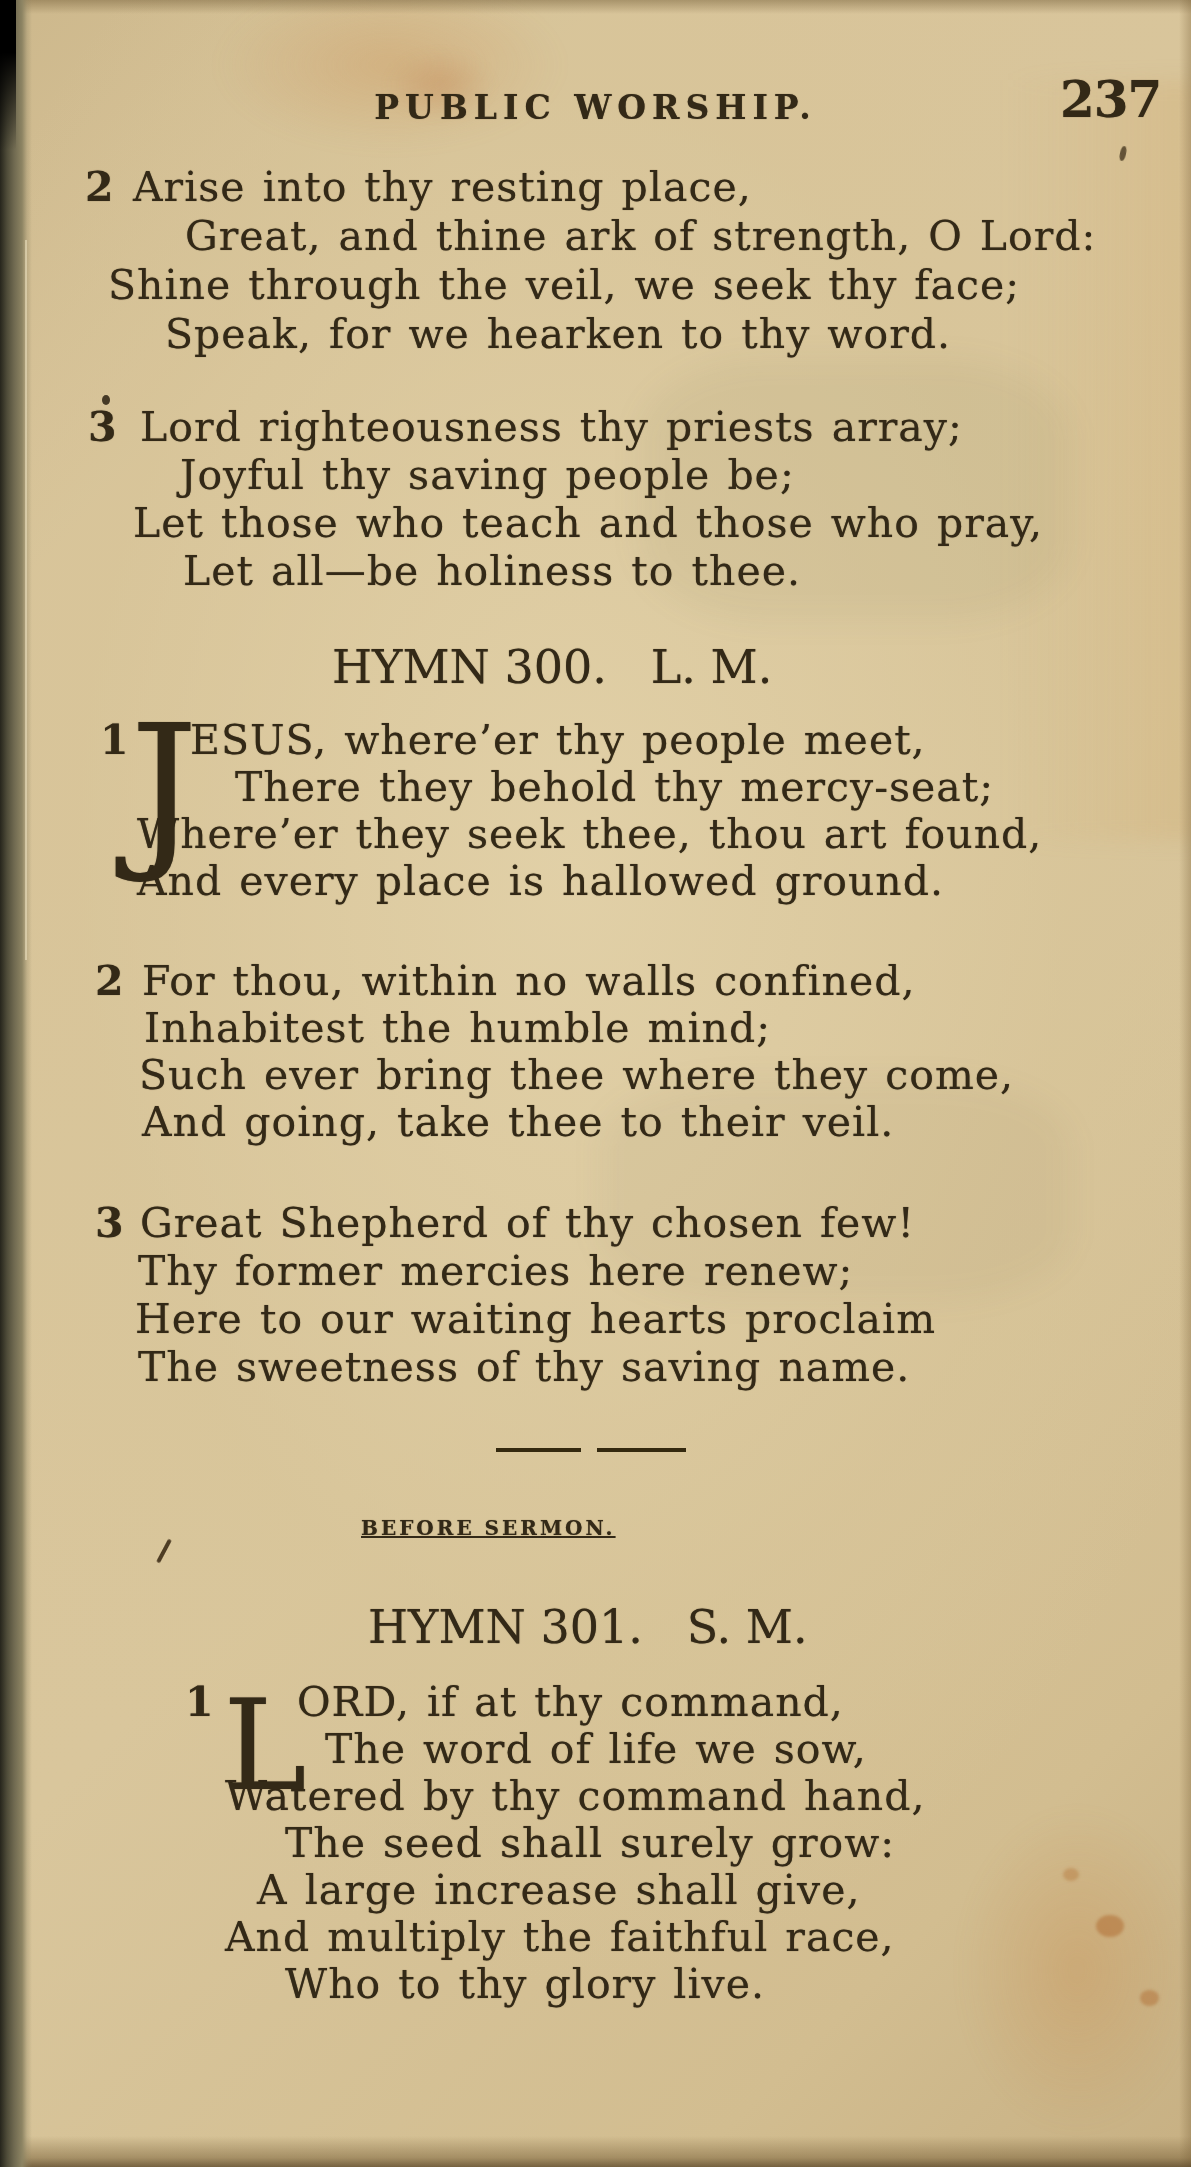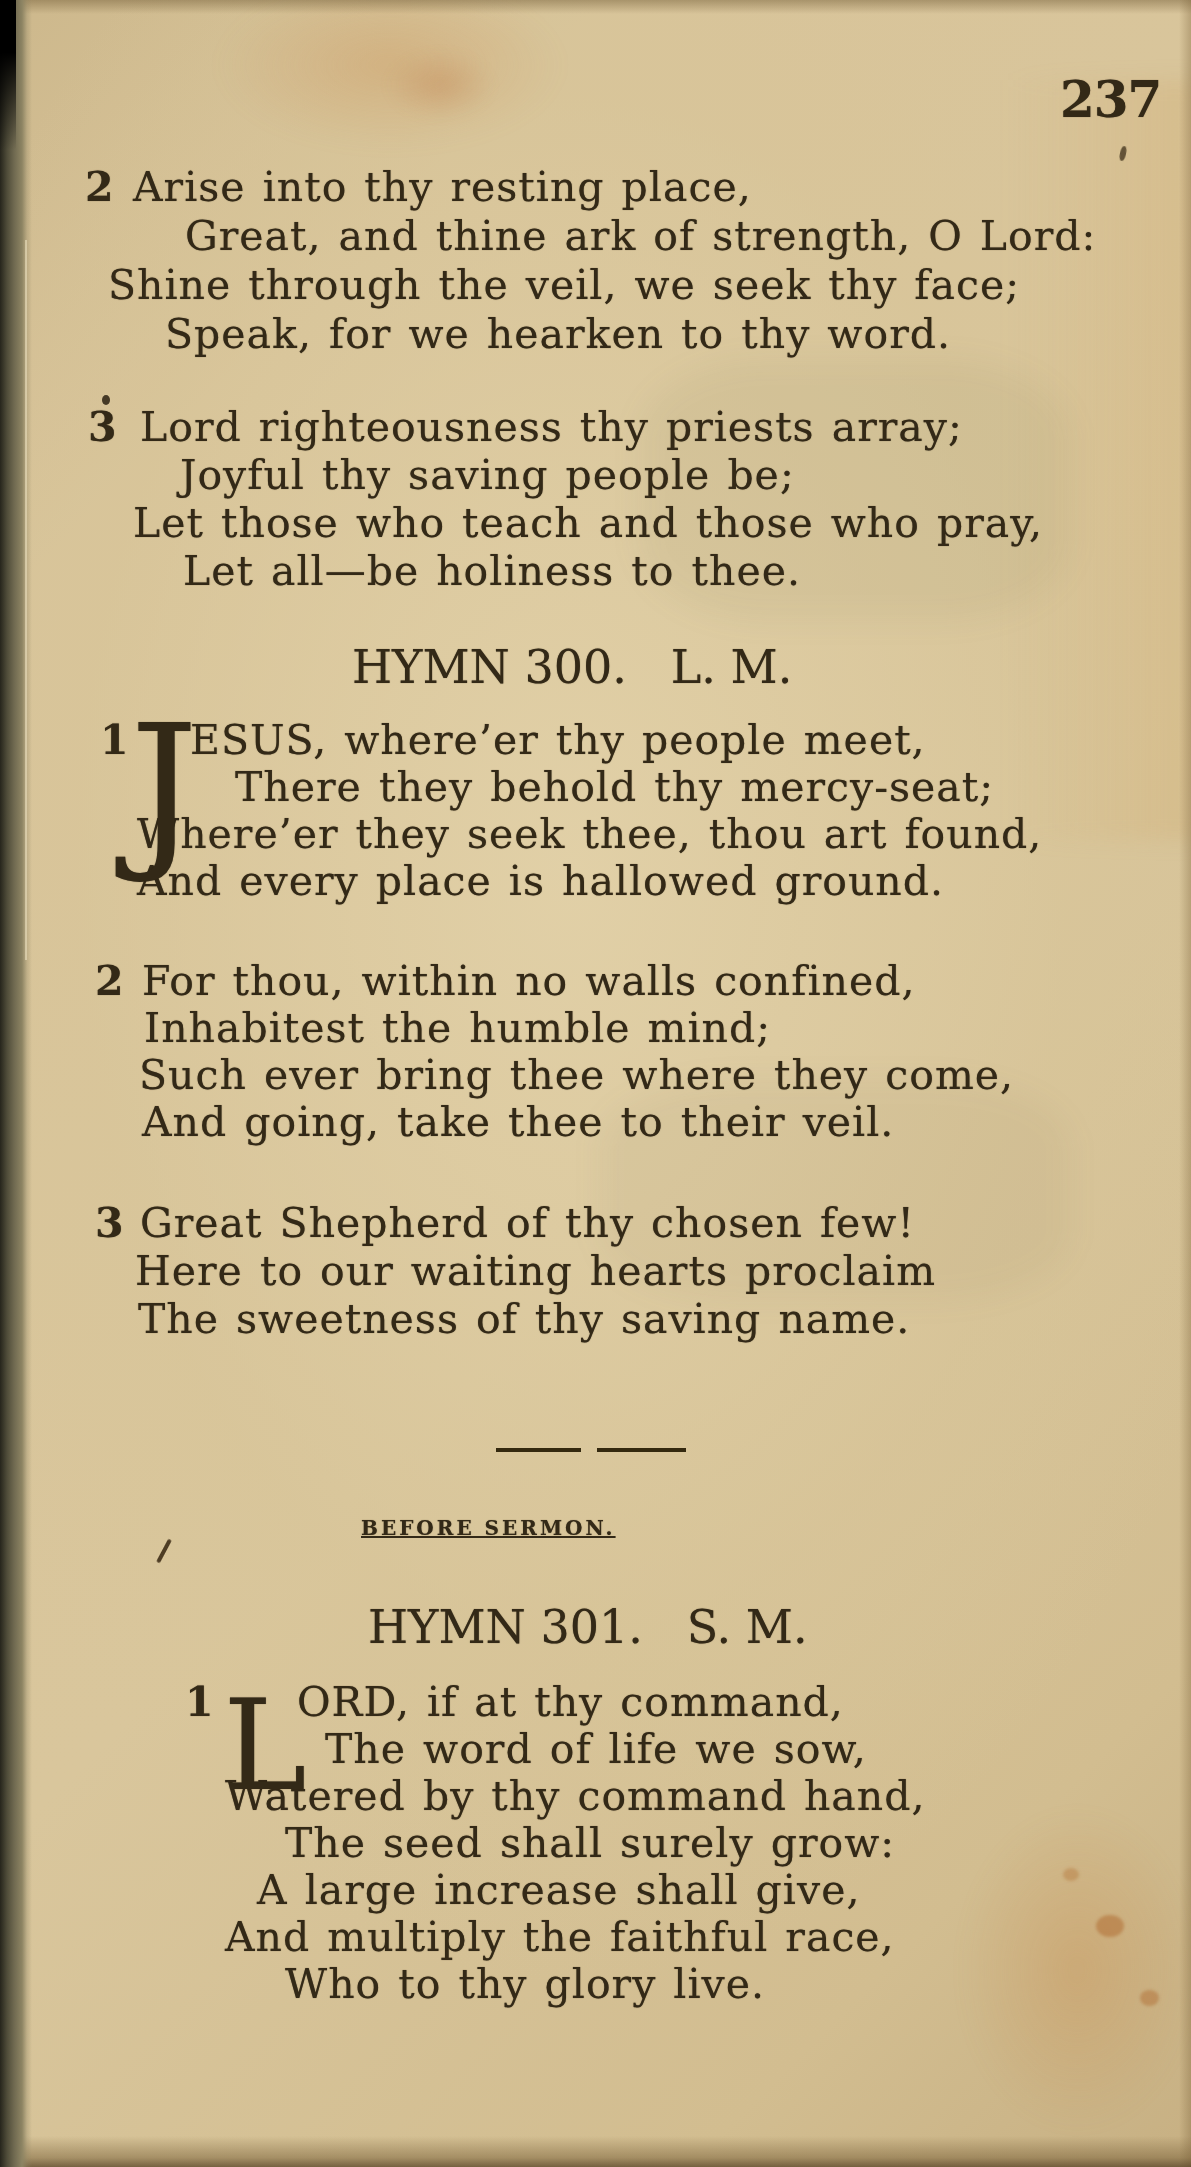--- a/index.html
+++ b/index.html
@@ -83,39 +83,40 @@
   <div class="stain ghost1"></div>
   <div class="stain ghost2"></div>
   <div class="mark mark-slash"></div>
   <div class="mark mark-apos"></div>
   <div class="mark mark-dot3"></div>
   <div class="edge-top"></div>
   <div class="edge-right"></div>
   <div class="edge-bottom"></div>
   <div class="binding"></div>
 
+  <div class="running-title ink">PUBLIC WORSHIP.</div>
   <div class="page-num ink">237</div>
 
   <div class="stanza ink" style="left:85px;top:163px;line-height:49px;">
     <span class="vnum">2</span>
     <div class="vline" style="padding-left:48px;">Arise into thy resting place,</div>
     <div class="vline" style="padding-left:100px;">Great, and thine ark of strength, O Lord:</div>
     <div class="vline" style="padding-left:23px;">Shine through the veil, we seek thy face;</div>
     <div class="vline" style="padding-left:80px;">Speak, for we hearken to thy word.</div>
   </div>
 
   <div class="stanza ink" style="left:88px;top:403px;line-height:48px;">
     <span class="vnum">3</span>
     <div class="vline" style="padding-left:52px;">Lord righteousness thy priests array;</div>
     <div class="vline" style="padding-left:92px;">Joyful thy saving people be;</div>
     <div class="vline" style="padding-left:45px;">Let those who teach and those who pray,</div>
     <div class="vline" style="padding-left:95px;">Let all—be holiness to thee.</div>
   </div>
 
-  <div class="hymn-heading ink" style="left:352px;top:640px;">HYMN 300.   L. M.</div>
+  <div class="hymn-heading ink" style="left:332px;top:640px;">HYMN 300.   L. M.</div>
 
   <div class="stanza ink" style="left:100px;top:717px;line-height:47px;">
     <span class="vnum">1</span>
     <span class="dropcap" style="left:30px;top:-14px;font-size:170px;">J</span>
     <div class="vline" style="padding-left:90px;">ESUS, where’er thy people meet,</div>
     <div class="vline" style="padding-left:135px;">There they behold thy mercy-seat;</div>
     <div class="vline" style="padding-left:37px;">Where’er they seek thee, thou art found,</div>
     <div class="vline" style="padding-left:37px;">And every place is hallowed ground.</div>
   </div>
 
@@ -123,20 +124,21 @@
     <span class="vnum">2</span>
     <div class="vline" style="padding-left:47px;">For thou, within no walls confined,</div>
     <div class="vline" style="padding-left:49px;">Inhabitest the humble mind;</div>
     <div class="vline" style="padding-left:44px;">Such ever bring thee where they come,</div>
     <div class="vline" style="padding-left:47px;">And going, take thee to their veil.</div>
   </div>
 
   <div class="stanza ink" style="left:95px;top:1199px;line-height:48px;">
     <span class="vnum">3</span>
     <div class="vline" style="padding-left:45px;">Great Shepherd of thy chosen few!</div>
+    <div class="vline" style="padding-left:43px;">Thy former mercies here renew;</div>
     <div class="vline" style="padding-left:40px;">Here to our waiting hearts proclaim</div>
     <div class="vline" style="padding-left:43px;">The sweetness of thy saving name.</div>
   </div>
 
   <div class="divider"></div>
 
   <div class="section-label ink">BEFORE SERMON.</div>
 
   <div class="hymn-heading ink" style="left:368px;top:1600px;">HYMN 301.   S. M.</div>
 

